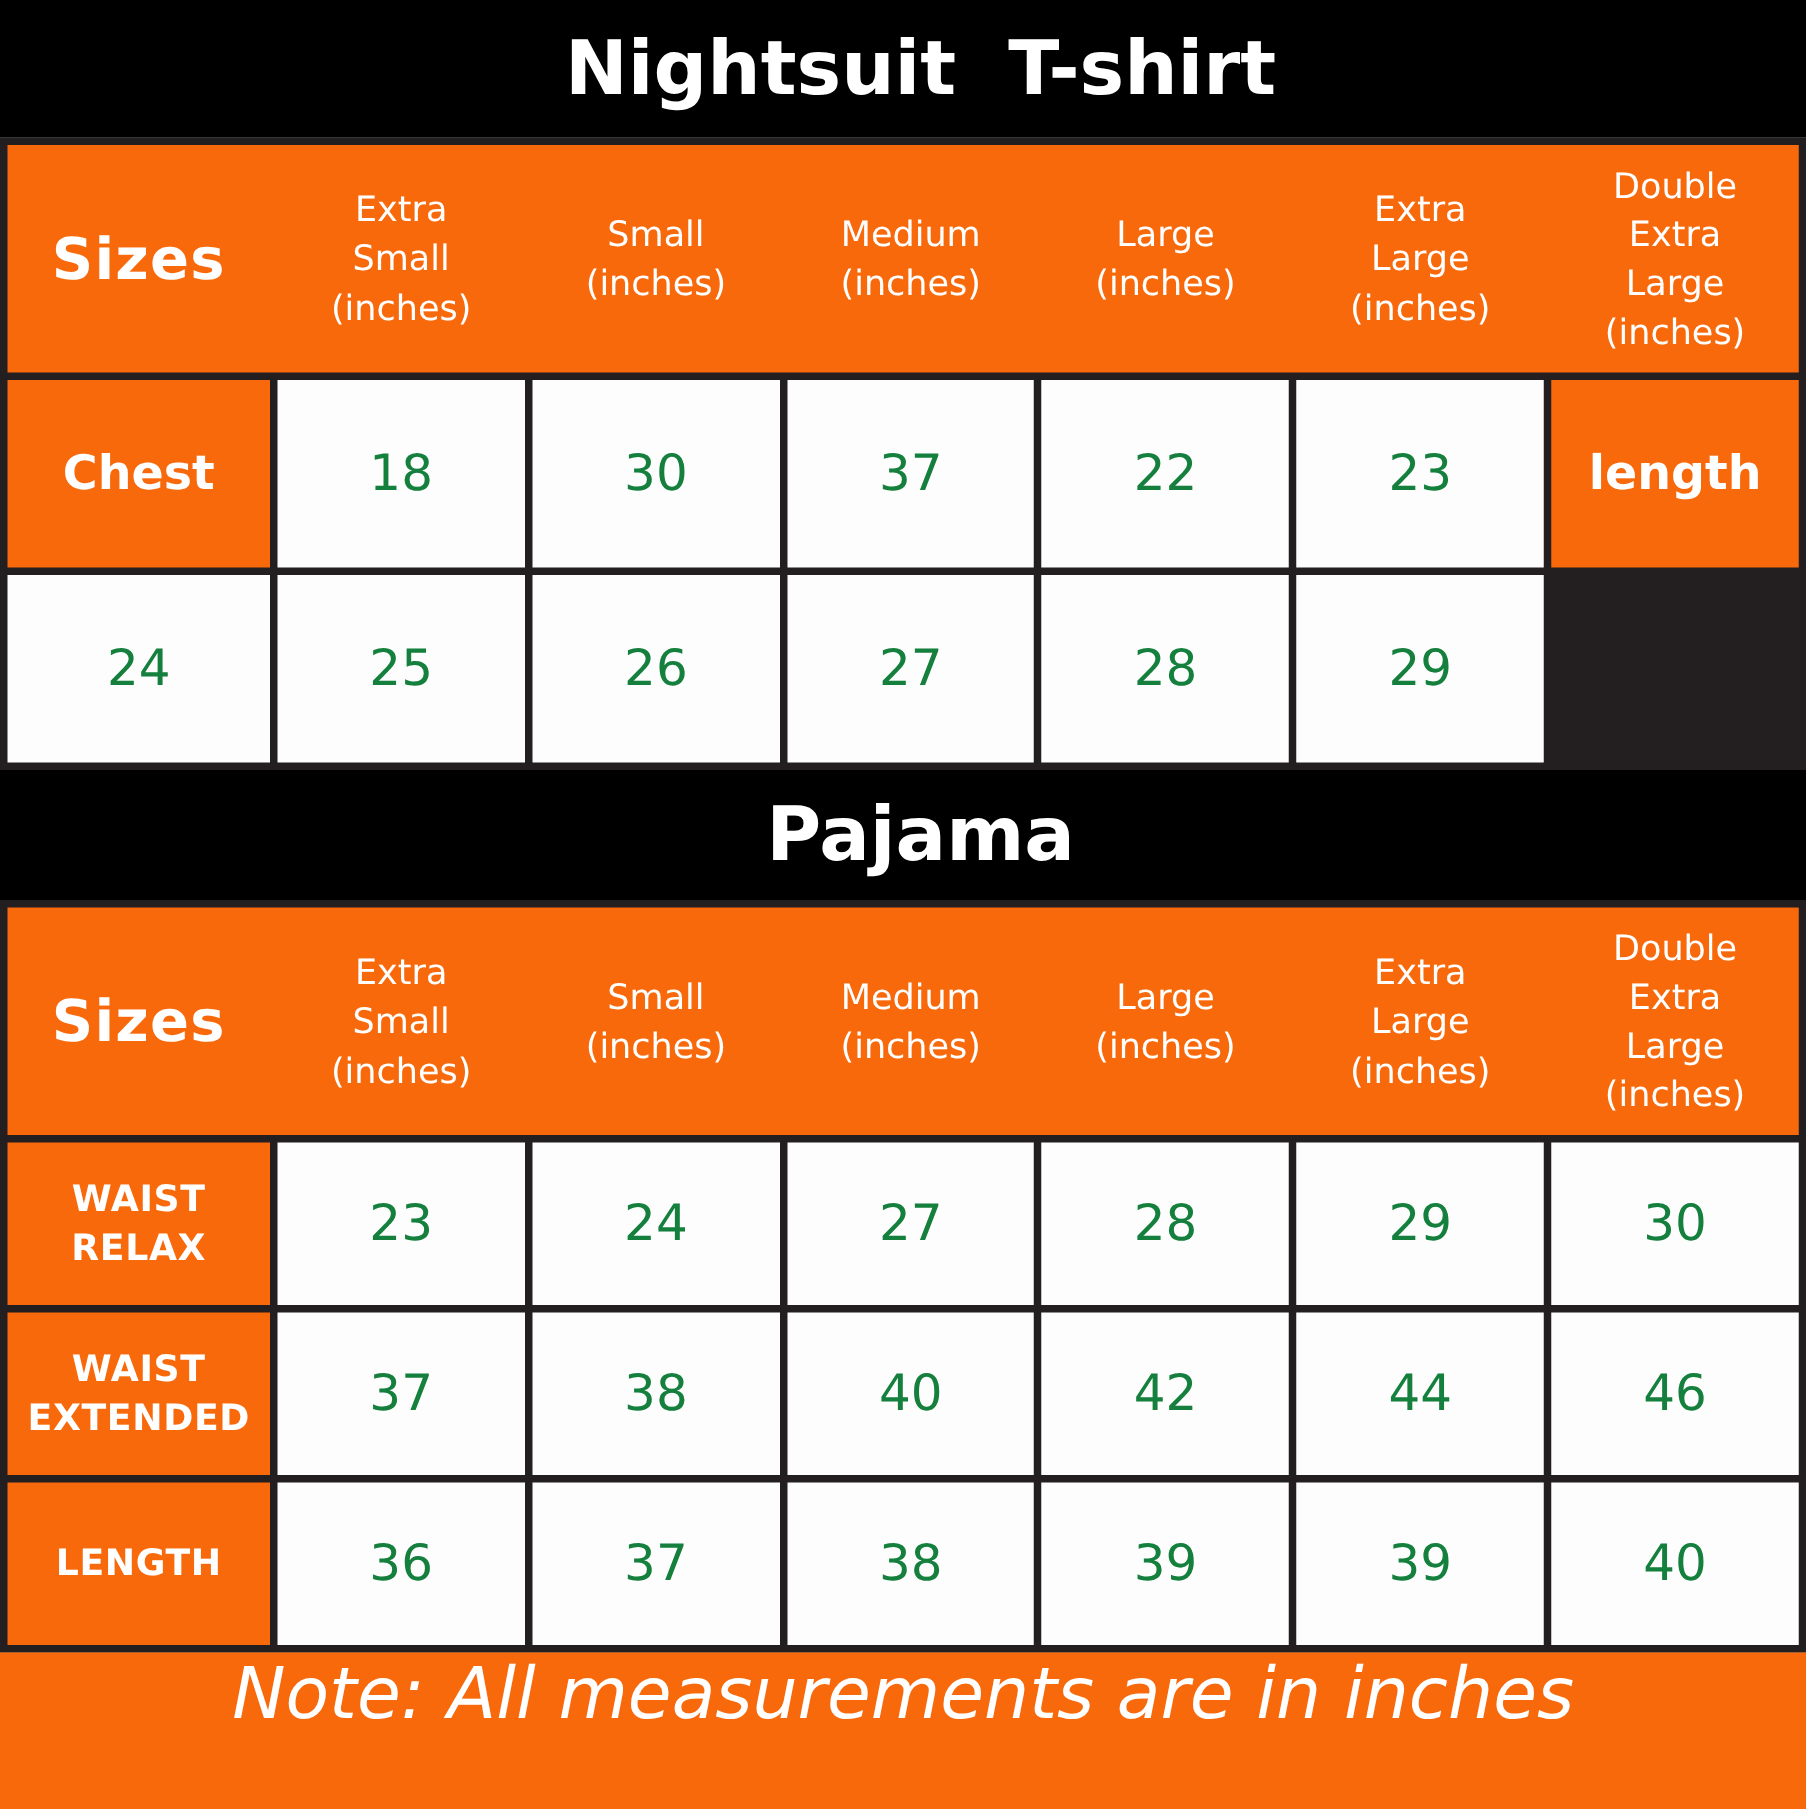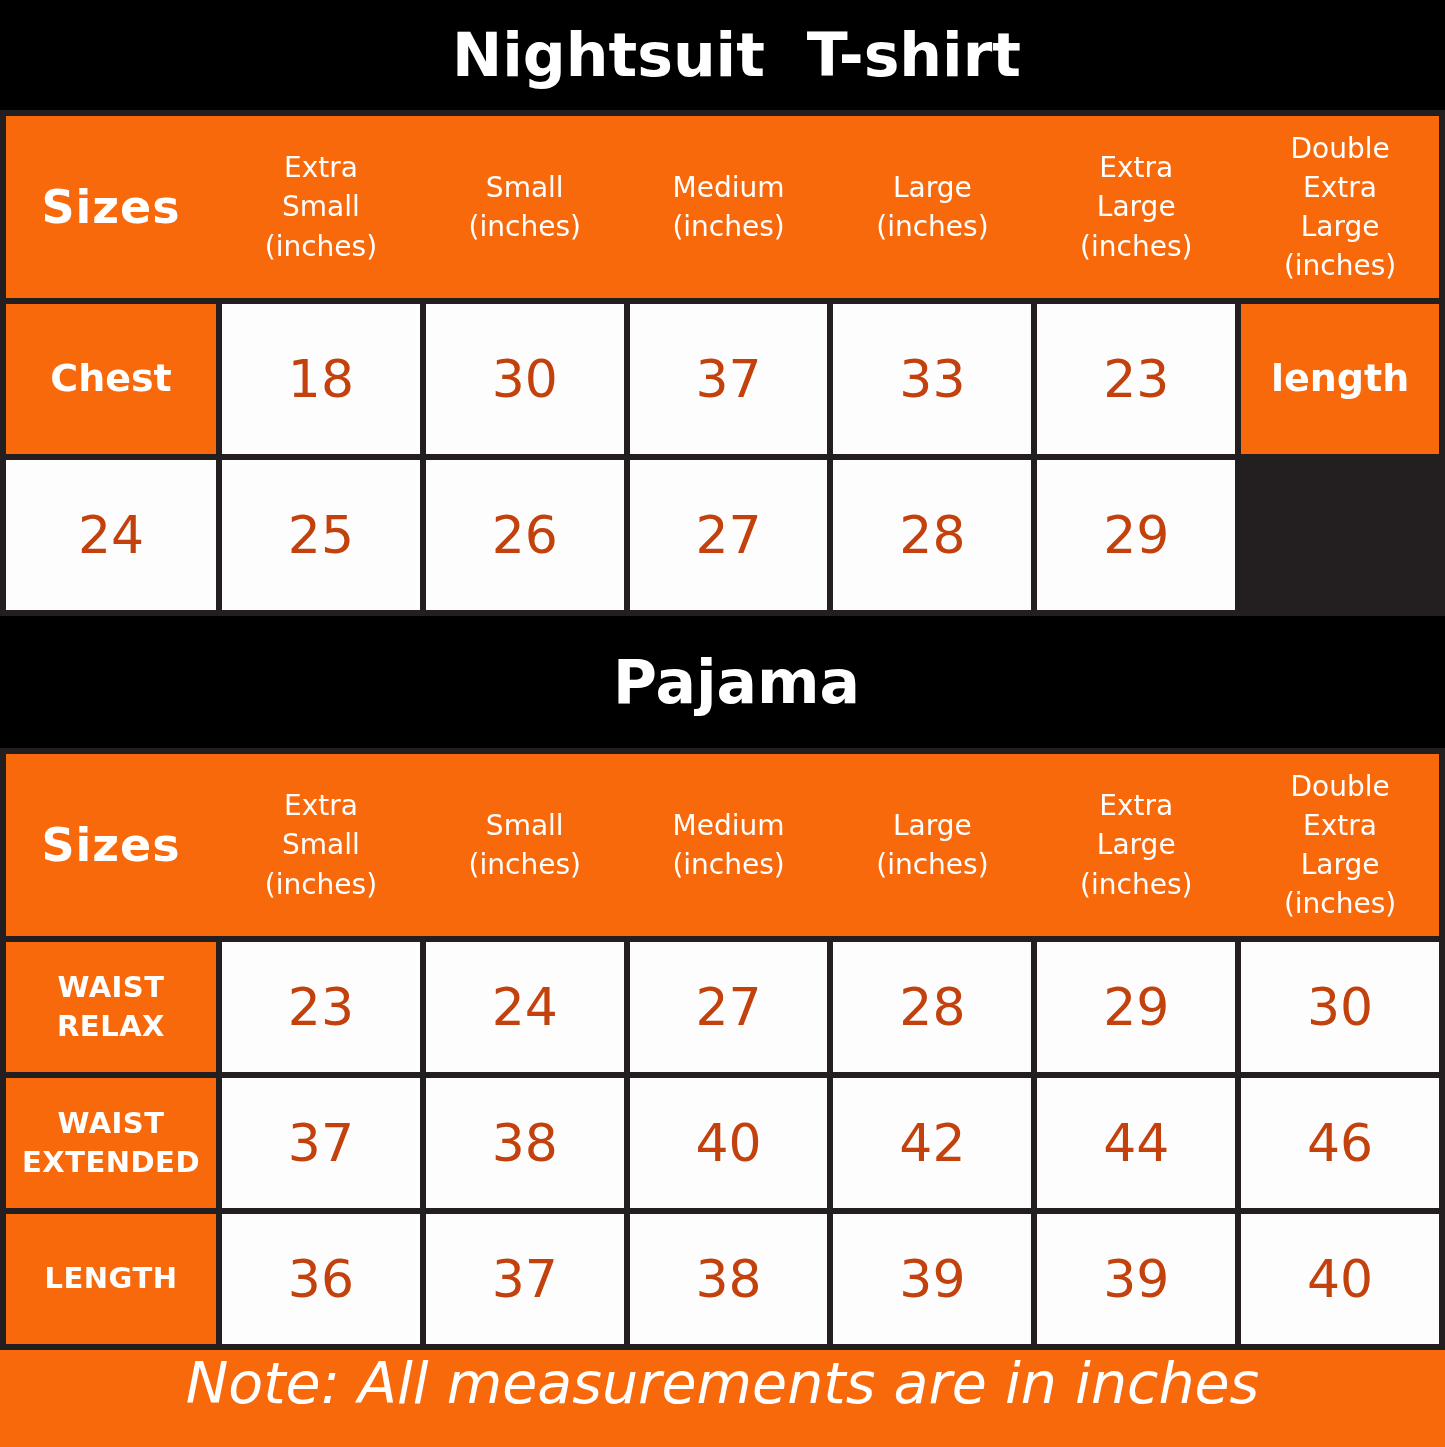--- a/index.html
+++ b/index.html
@@ -8,21 +8,21 @@
     background:#ffffff;
     font-family:"DejaVu Sans","Liberation Sans",sans-serif;
     overflow:hidden;
   }
   .bar-black {
     background:#000000; color:#ffffff;
     display:flex; align-items:center; justify-content:center;
     font-weight:bold; white-space:pre-wrap;padding-left:28px;
   }
   .bar-title1 { height:110px; font-size:60px; }
-  .bar-title2 { height:132px; font-size:60px; }
+  .bar-title2 { height:104px; font-size:60px; }
 
   .size-table {
     display:grid;
     grid-template-columns:210px repeat(6,1fr);
     gap:6px;
     background:#231F20;
     border:6px solid #231F20;
   }
   #tshirt-table { grid-template-rows:182px 150px 150px; }
   #pajama-table { grid-template-rows:182px 130px 130px 130px; }
@@ -34,23 +34,23 @@
     gap:6px;
   }
   .hcell {
     display:flex; align-items:center; justify-content:center;
     color:#ffffff; font-size:28px; line-height:1.4;
     text-align:center; white-space:pre-line;
   }
   .hcell.sizes { font-size:46px; font-weight:bold; letter-spacing:1px; }
 
   .cell {
-    background:#fdfdfd; color:#c2410c;
+    background:#fdfdfd; color:#15803d;
     display:flex; align-items:center; justify-content:center;
-    font-size:52px;
+    font-size:40px;
   }
   .label-cell {
     background:#F8690B; color:#ffffff; font-weight:bold;
     text-align:center; white-space:pre-line; line-height:1.35;
   }
   .tshirt-label { font-size:38px; }
   .pajama-label { font-size:29px; letter-spacing:0.5px; }
 
   .note-bar {
     height:125px; background:#F8690B; color:#ffffff;
@@ -85,21 +85,21 @@
 Extra
 Large
 (inches)</div>
     </div>
   </div>
 
   <div class="cell label-cell tshirt-label">Chest</div>
   <div class="cell">18</div>
   <div class="cell">30</div>
   <div class="cell">37</div>
-  <div class="cell">33</div>
+  <div class="cell">22</div>
   <div class="cell">23</div>
 
   <div class="cell label-cell tshirt-label">length</div>
   <div class="cell">24</div>
   <div class="cell">25</div>
   <div class="cell">26</div>
   <div class="cell">27</div>
   <div class="cell">28</div>
   <div class="cell">29</div>
 </div>

